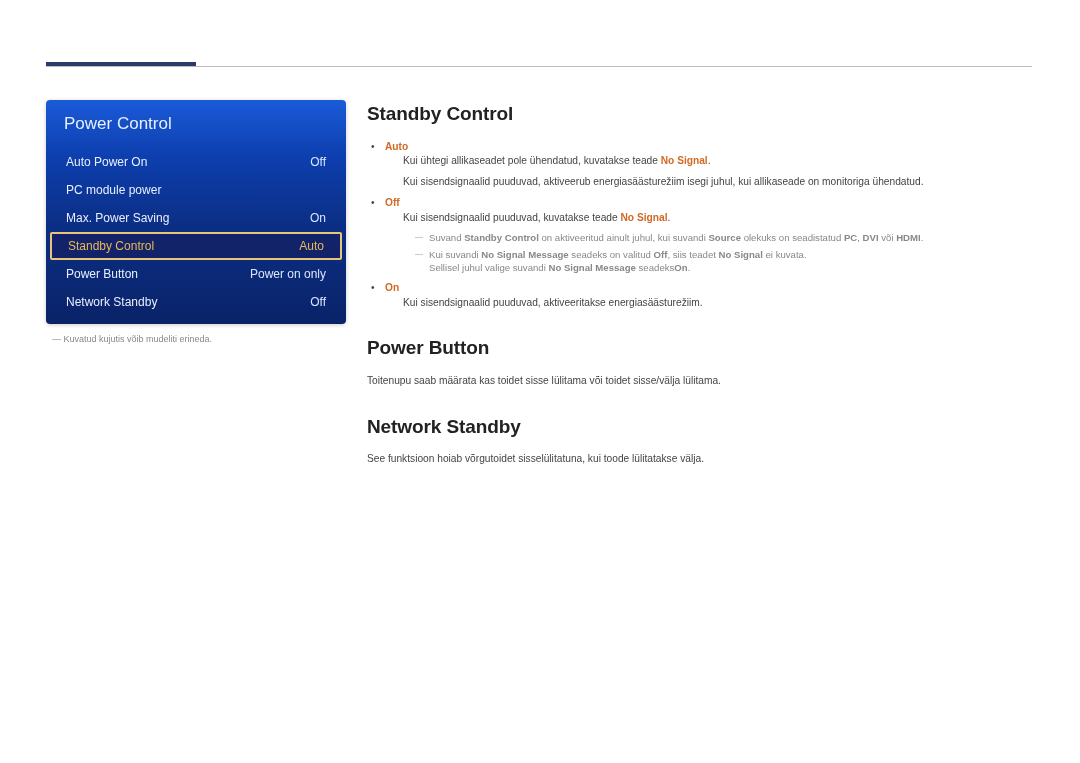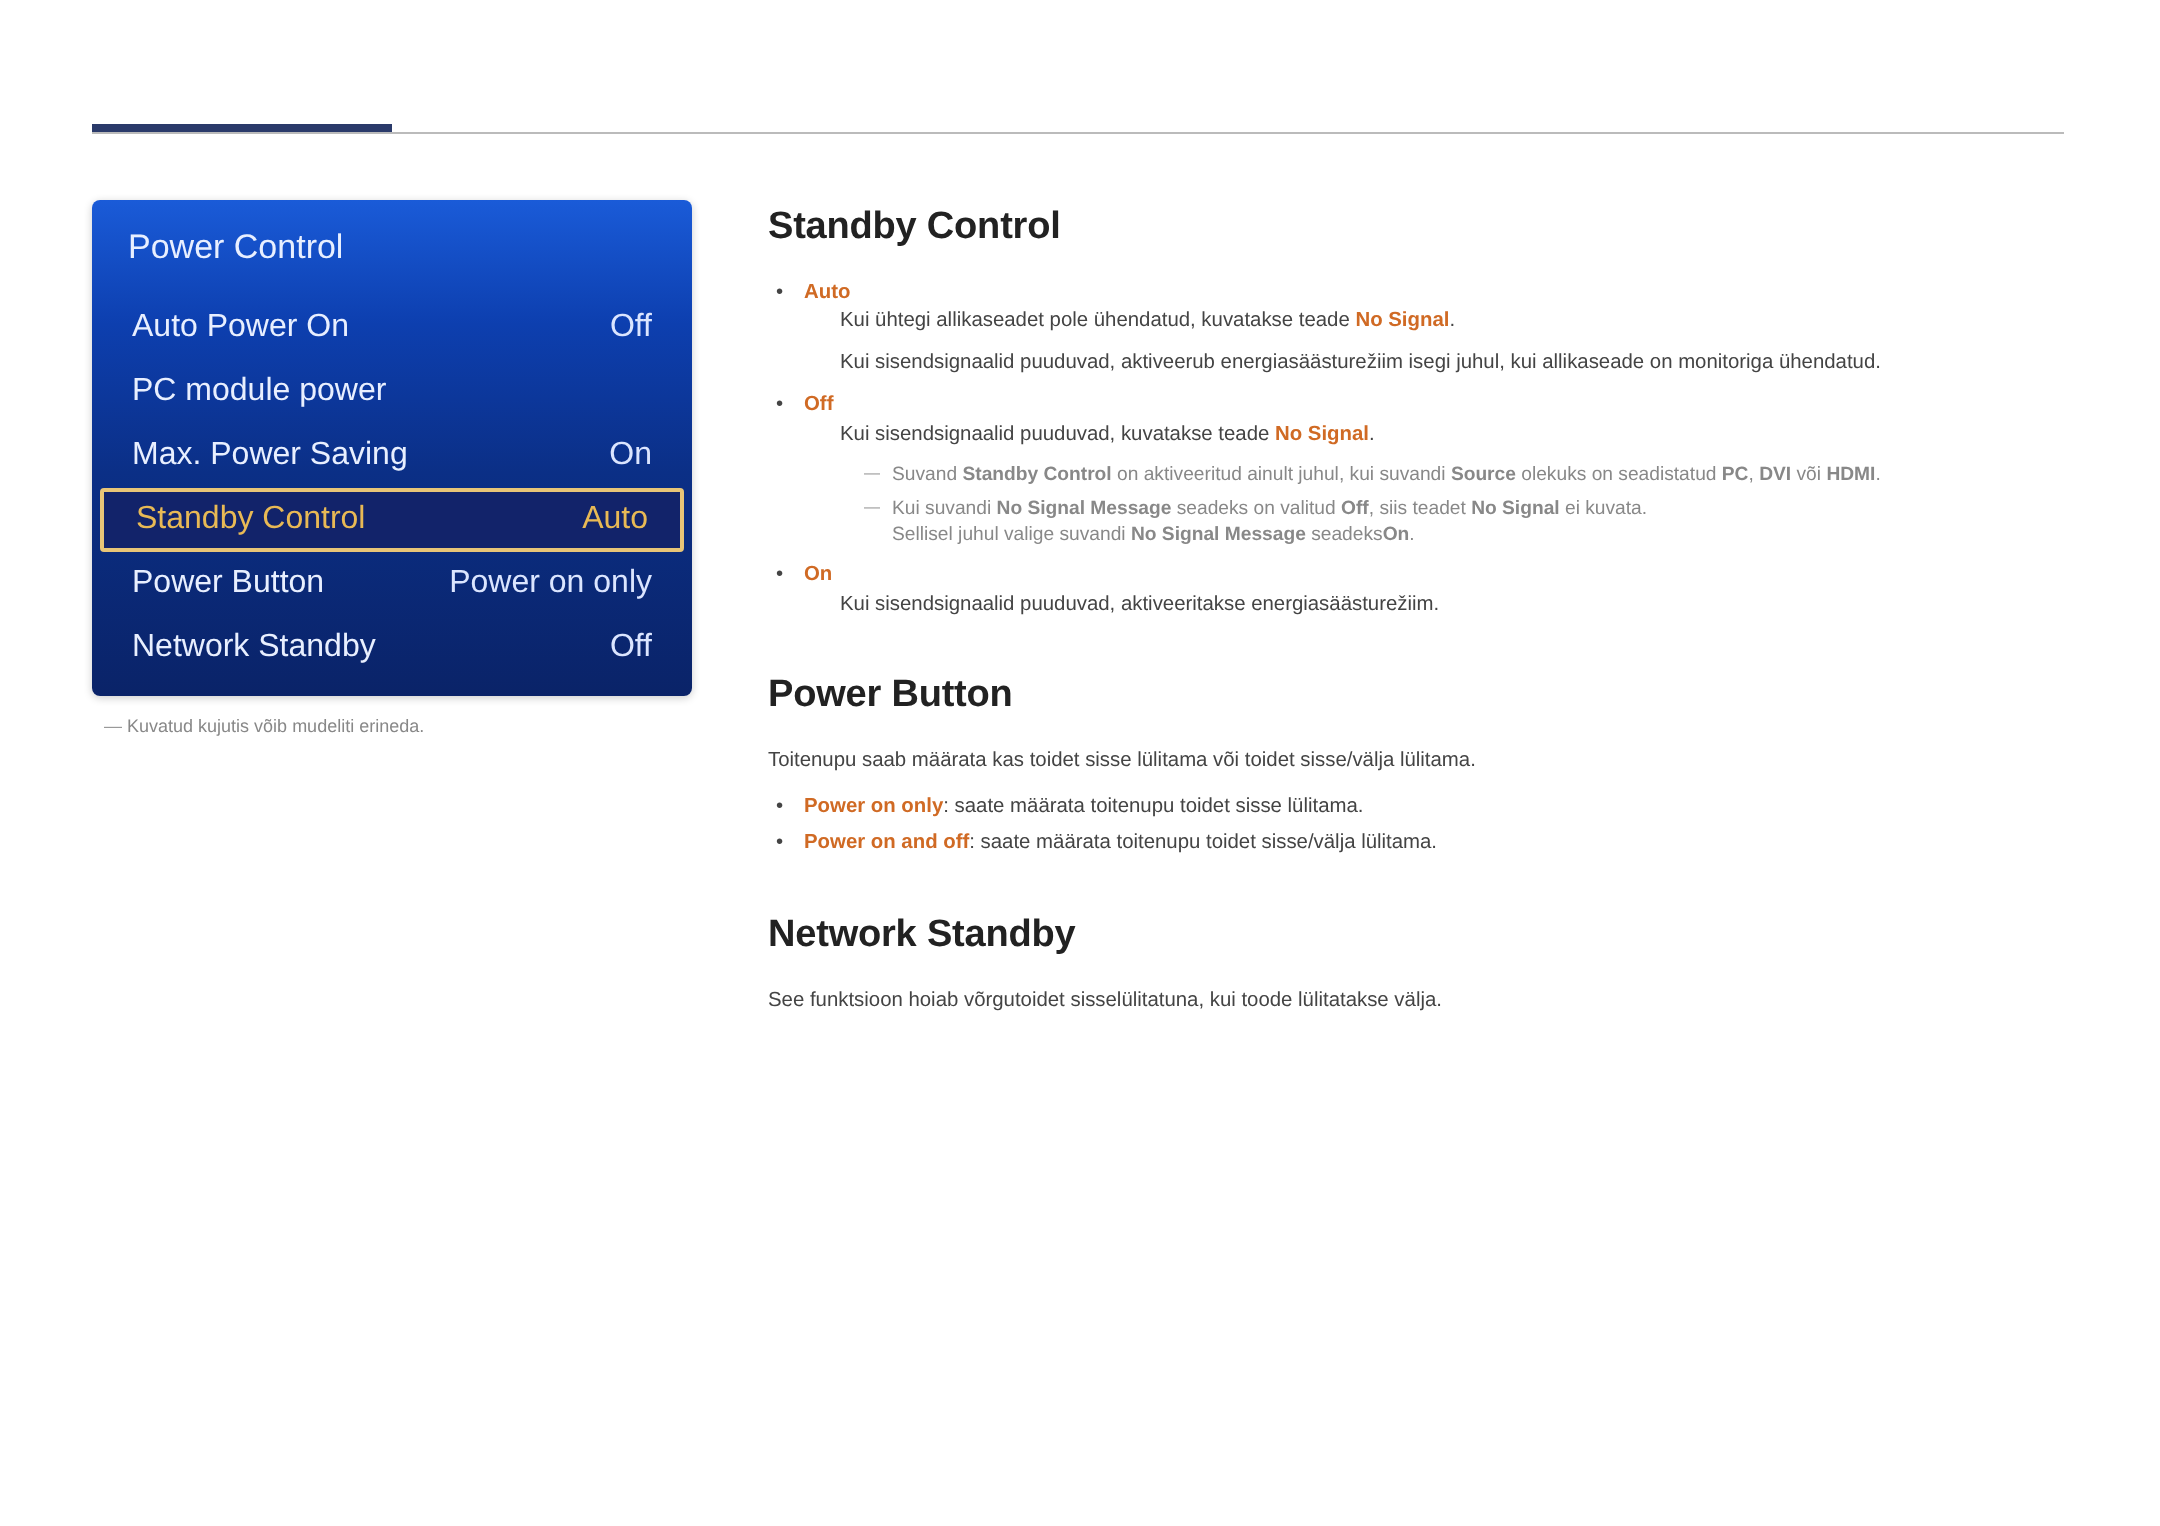--- a/index.html
+++ b/index.html
@@ -26,21 +26,21 @@
     right: 48px;
     height: 1px;
     background: #bbb;
   }
   .columns {
     position: absolute;
     top: 100px;
     left: 46px;
     right: 48px;
     display: flex;
-    gap: 38px;
+    gap: 21px;
   }
   .left-col { width: 300px; flex-shrink: 0; }
   .right-col { flex: 1; font-size: 10.2px; line-height: 1.45; color: #444; }
 
   .menu-card {
     background: linear-gradient(to bottom, #1a5bd8 0%, #0d3faf 25%, #0b2f86 55%, #0a2368 100%);
     border-radius: 4px;
     padding: 0;
     color: #fff;
     overflow: hidden;
@@ -49,21 +49,21 @@
   .menu-title {
     padding: 14px 18px 14px 18px;
     font-size: 17px;
     font-weight: 400;
     color: #e8efff;
   }
   .menu-item {
     display: flex;
     justify-content: space-between;
     padding: 7px 20px;
-    font-size: 16px;
+    font-size: 12px;
     font-weight: 400;
     color: #e8efff;
   }
   .menu-item.highlight {
     background: #12236a;
     border: 2px solid #e8c577;
     margin: 0 4px;
     padding: 5px 16px;
     border-radius: 2px;
   }
@@ -194,24 +194,20 @@
         <li>
           <span class="bullet-hdr">On</span>
           <div class="indent">Kui sisendsignaalid puuduvad, aktiveeritakse energiasäästurežiim.</div>
         </li>
       </ul>
     </div>
 
     <div class="sec">
       <h2>Power Button</h2>
       <p>Toitenupu saab määrata kas toidet sisse lülitama või toidet sisse/välja lülitama.</p>
-      <ul class="bullet">
-        <li><span class="hl">Power on only</span><span>: saate määrata toitenupu toidet sisse lülitama.</span></li>
-        <li><span class="hl">Power on and off</span><span>: saate määrata toitenupu toidet sisse/välja lülitama.</span></li>
-      </ul>
     </div>
 
     <div class="sec">
       <h2>Network Standby</h2>
       <p>See funktsioon hoiab võrgutoidet sisselülitatuna, kui toode lülitatakse välja.</p>
     </div>
   </div>
 </div>
 
 </body></html>

